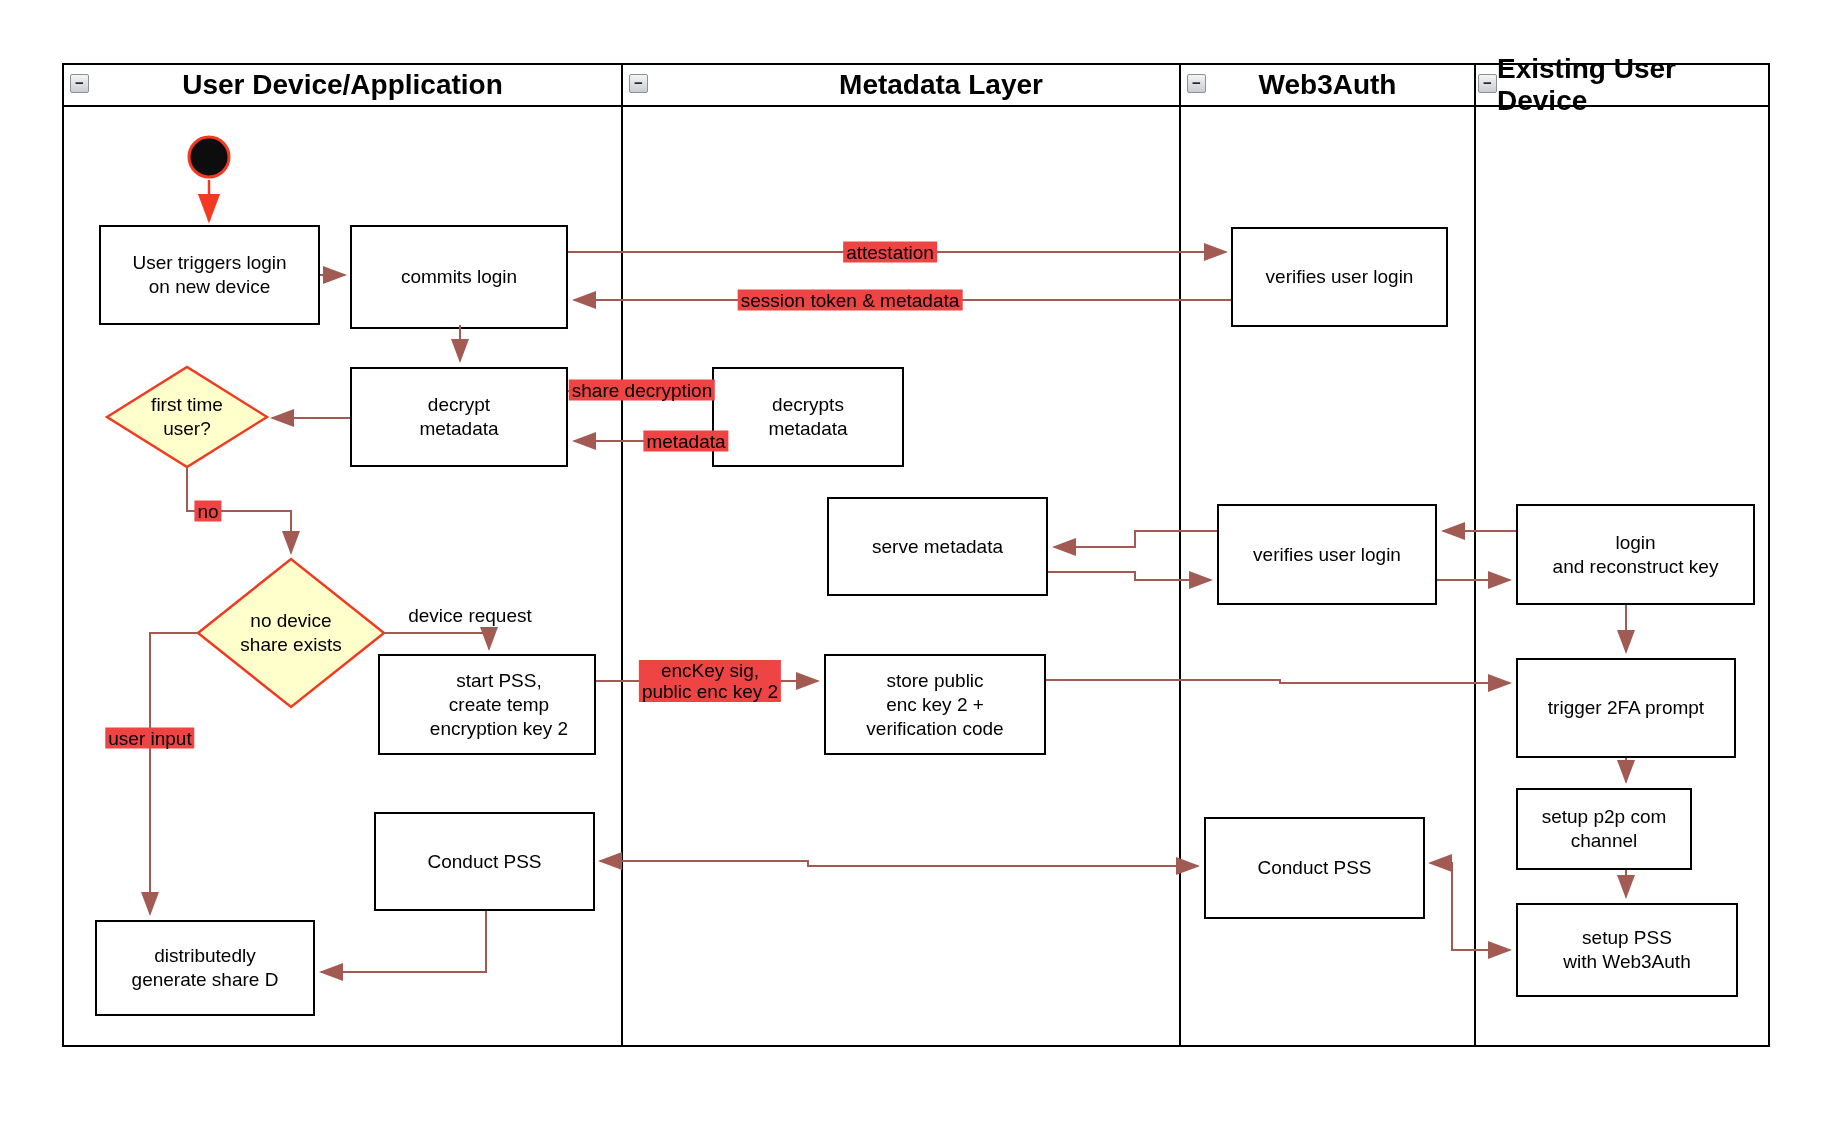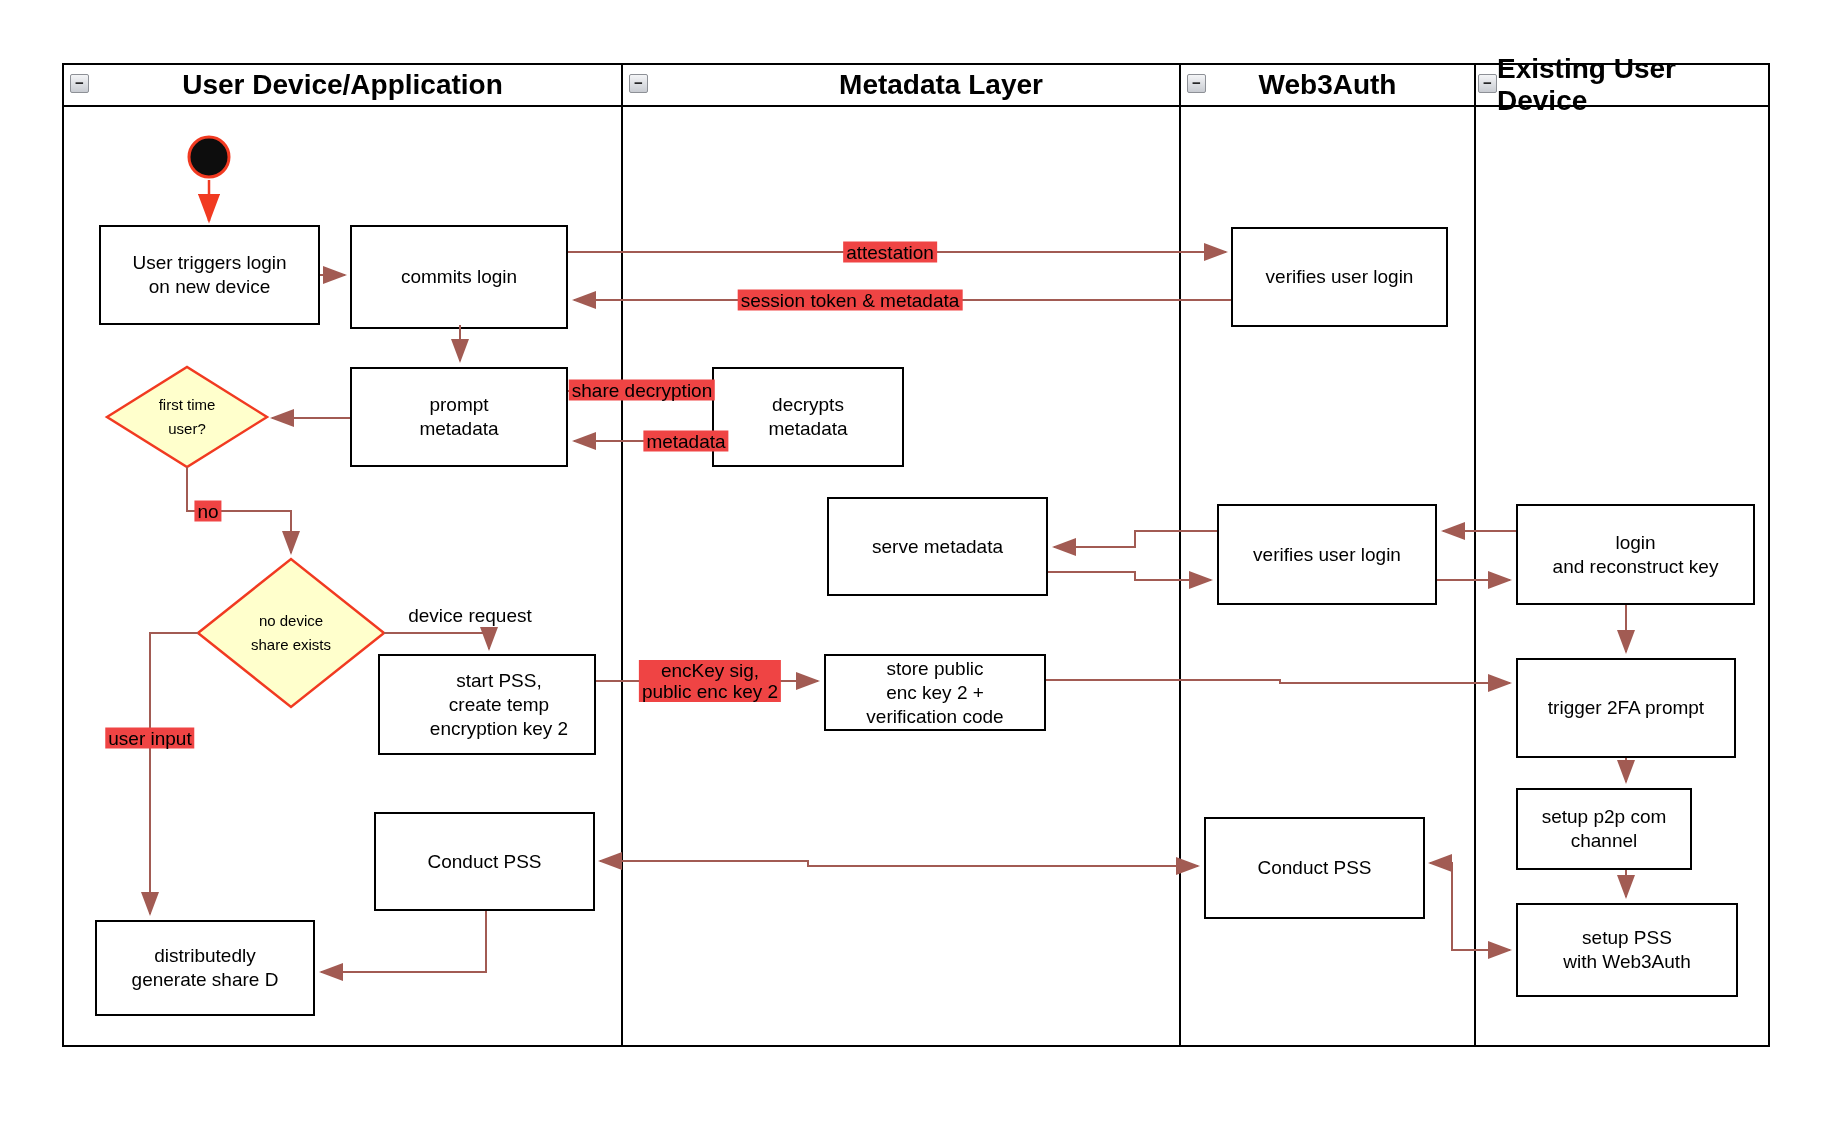--- a/index.html
+++ b/index.html
@@ -19,21 +19,21 @@
     border-radius:2px;font-weight:bold;
   }
   
   .node{
     position:absolute;box-sizing:border-box;border:2px solid #000;background:#fff;
     display:flex;align-items:center;justify-content:center;text-align:center;
     font-size:19px;line-height:24px;white-space:pre-line;z-index:3;
   }
   .diamond-label{
     position:absolute;transform:translate(-50%,-50%);text-align:center;
-    font-size:15px;line-height:24px;white-space:pre-line;z-index:5;pointer-events:none;
+    font-size:19px;line-height:24px;white-space:pre-line;z-index:5;pointer-events:none;
   }
   
   #wires{position:absolute;left:0;top:0;z-index:4;}
   #wires path.wire{stroke:var(--arrow);stroke-width:2;fill:none;}
   #wires path.wire-red{stroke:var(--accent);stroke-width:2.5;fill:none;}
   #wires polygon.decision{fill:var(--diamond-fill);stroke:var(--diamond-stroke);stroke-width:2.5;}
   #wires circle.start{fill:#0d0d0d;stroke:var(--diamond-stroke);stroke-width:3;}
   
   .edge-label{
     position:absolute;transform:translate(-50%,-50%);background:#ef4444;
@@ -108,32 +108,32 @@
     <path class="wire" d="M1430,863 H1452 V950 H1510" marker-start="url(#ah)" marker-end="url(#ah)"></path>
     <path class="wire" d="M600,861 H808 V866 H1198" marker-start="url(#ah)" marker-end="url(#ah)"></path>
     <path class="wire" d="M198,633 H150 V914" marker-end="url(#ah)"></path>
     <path class="wire" d="M486,911 V972 H321" marker-end="url(#ah)"></path>
   </svg>
 
   <div class="node" style="left:99px;top:225px;width:221px;height:100px;">User triggers login
 on new device</div>
   <div class="node" style="left:350px;top:225px;width:218px;height:104px;">commits login</div>
   <div class="node" style="left:1231px;top:227px;width:217px;height:100px;">verifies user login</div>
-  <div class="node" style="left:350px;top:367px;width:218px;height:100px;">prompt
+  <div class="node" style="left:350px;top:367px;width:218px;height:100px;">decrypt
 metadata</div>
   <div class="node" style="left:712px;top:367px;width:192px;height:100px;">decrypts
 metadata</div>
   <div class="node" style="left:827px;top:497px;width:221px;height:99px;">serve metadata</div>
   <div class="node" style="left:1217px;top:504px;width:220px;height:101px;">verifies user login</div>
   <div class="node" style="left:1516px;top:504px;width:239px;height:101px;">login
 and reconstruct key</div>
   <div class="node" style="left:378px;top:654px;width:218px;height:101px;padding-left:24px;">start PSS,
 create temp
 encryption key 2</div>
-  <div class="node" style="left:824px;top:654px;width:222px;height:77px;">store public
+  <div class="node" style="left:824px;top:654px;width:222px;height:101px;">store public
 enc key 2 +
 verification code</div>
   <div class="node" style="left:1516px;top:658px;width:220px;height:100px;">trigger 2FA prompt</div>
   <div class="node" style="left:1516px;top:788px;width:176px;height:82px;">setup p2p com
 channel</div>
   <div class="node" style="left:374px;top:812px;width:221px;height:99px;">Conduct PSS</div>
   <div class="node" style="left:1204px;top:817px;width:221px;height:102px;">Conduct PSS</div>
   <div class="node" style="left:1516px;top:903px;width:222px;height:94px;">setup PSS
 with Web3Auth</div>
   <div class="node" style="left:95px;top:920px;width:220px;height:96px;">distributedly

